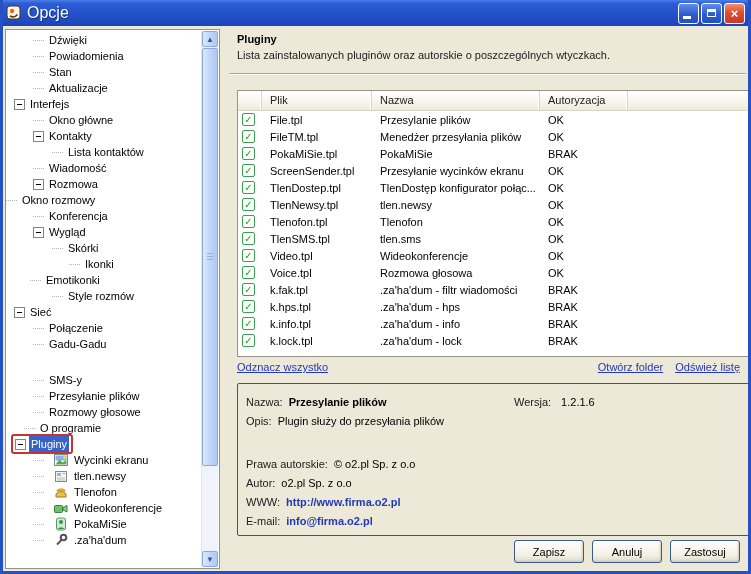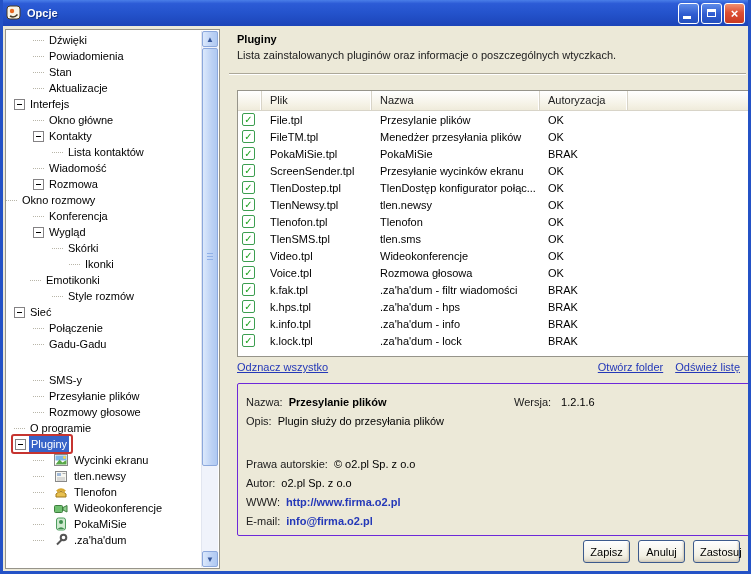--- a/index.html
+++ b/index.html
@@ -10,21 +10,21 @@
     background:var(--dialog-face,#ECE9D8);
     font-family:"Liberation Sans","DejaVu Sans",sans-serif;font-size:11px;color:#000;
     overflow:hidden;
   }
   
   .titlebar{
     position:absolute;left:-3px;right:-3px;top:0;height:26px;
     background:linear-gradient(180deg,#4A7EE8 0%,#2C5BD6 14%,var(--titlebar-blue,#2453CC) 50%,#1C44B8 100%);
     display:flex;align-items:center;padding:0 6px;gap:5px;
   }
-  .titlebar .title{color:#fff;font-weight:bold;font-size:11px;text-shadow:1px 1px 1px #10307E;}
+  .titlebar .title{color:#fff;font-weight:normal;font-size:16px;text-shadow:1px 1px 1px #10307E;}
   .win-buttons{margin-left:auto;display:flex;gap:2px;}
   .wbtn{
     width:21px;height:21px;border:1px solid #fff;border-radius:3px;
     display:flex;align-items:center;justify-content:center;position:relative;
     background:linear-gradient(180deg,#5E8BE8,#2F5BD0 55%,#2450BE);
     color:#fff;cursor:pointer;
   }
   .wbtn.close{background:linear-gradient(180deg,#F09070,#DD4F33 45%,#C93A22);font-size:13px;font-weight:bold;}
   .glyph-min{position:absolute;left:4px;bottom:4px;width:8px;height:3px;background:#fff;}
   .glyph-max{width:9px;height:8px;border:1px solid #fff;border-top:3px solid #fff;}
@@ -99,21 +99,21 @@
   .d-row{position:relative;white-space:nowrap;}
   .d-label{color:#202020;margin-right:6px;}
   .d-name{font-weight:bold;}
   .d-version{position:absolute;left:268px;top:0;}
   .d-version .d-label{margin-right:10px;}
   .d-gap{height:24px;}
   .d-link{color:var(--link-blue,#2438B8);font-weight:bold;text-decoration:none;cursor:pointer;}
   
   .buttons-row{position:absolute;right:8px;top:540px;display:flex;gap:8px;}
   .xp-btn{
-    width:47px;height:23px;border:1px solid #3C5A8C;border-radius:3px;
+    width:70px;height:23px;border:1px solid #3C5A8C;border-radius:3px;
     background:linear-gradient(180deg,#FEFEFE,#F2F0E4 70%,#DDD8C8);
     box-shadow:inset 0 1px 0 #fff, inset -1px -1px 2px #CFC8B8;
     font-family:"Liberation Sans","DejaVu Sans",sans-serif;font-size:11px;color:#000;cursor:pointer;
   }
 </style>
 </head>
 <body>
 
 <div class="window">
 
@@ -270,21 +270,21 @@
             <span class="dashlead"></span>
             <span class="tree-label">Przesyłanie plików</span>
           </span>
         </div>
         <div class="tree-row" style="padding-left: 27px;">
           <span class="tr-wrap">
             <span class="dashlead"></span>
             <span class="tree-label">Rozmowy głosowe</span>
           </span>
         </div>
-        <div class="tree-row" style="padding-left: 8px;">
+        <div class="tree-row" style="padding-left: 8px; margin-left: 10px;">
           <span class="tr-wrap">
             <span class="dashlead"></span>
             <span class="tree-label">O programie</span>
           </span>
         </div>
         <div class="tree-row" style="padding-left: 8px;">
           <span class="tr-wrap annotated">
             <span class="expander"></span>
             <span class="tree-label selected">Pluginy</span>
           </span>
@@ -372,21 +372,21 @@
     <div class="vscroll">
       <div class="sb-btn sb-up">▲</div>
       <div class="sb-thumb" style="top:17px;height:418px;">
           <div class="sb-grip"></div>
         </div>
       <div class="sb-btn sb-down">▼</div>
     </div>
   </div>
 
   <div class="page-title">Pluginy</div>
-  <div class="page-subtitle">Lista zainstalowanych pluginów oraz informacje o poszczególnych wtyczkach.</div>
+  <div class="page-subtitle">Lista zainstalowanych pluginów oraz autorskie o poszczególnych wtyczkach.</div>
   <div class="header-groove"></div>
 
   <div class="plugin-table">
     <div class="thead">
       <div class="th"></div>
       <div class="th">Plik</div>
       <div class="th">Nazwa</div>
       <div class="th">Autoryzacja</div>
       <div class="th"></div>
     </div>

